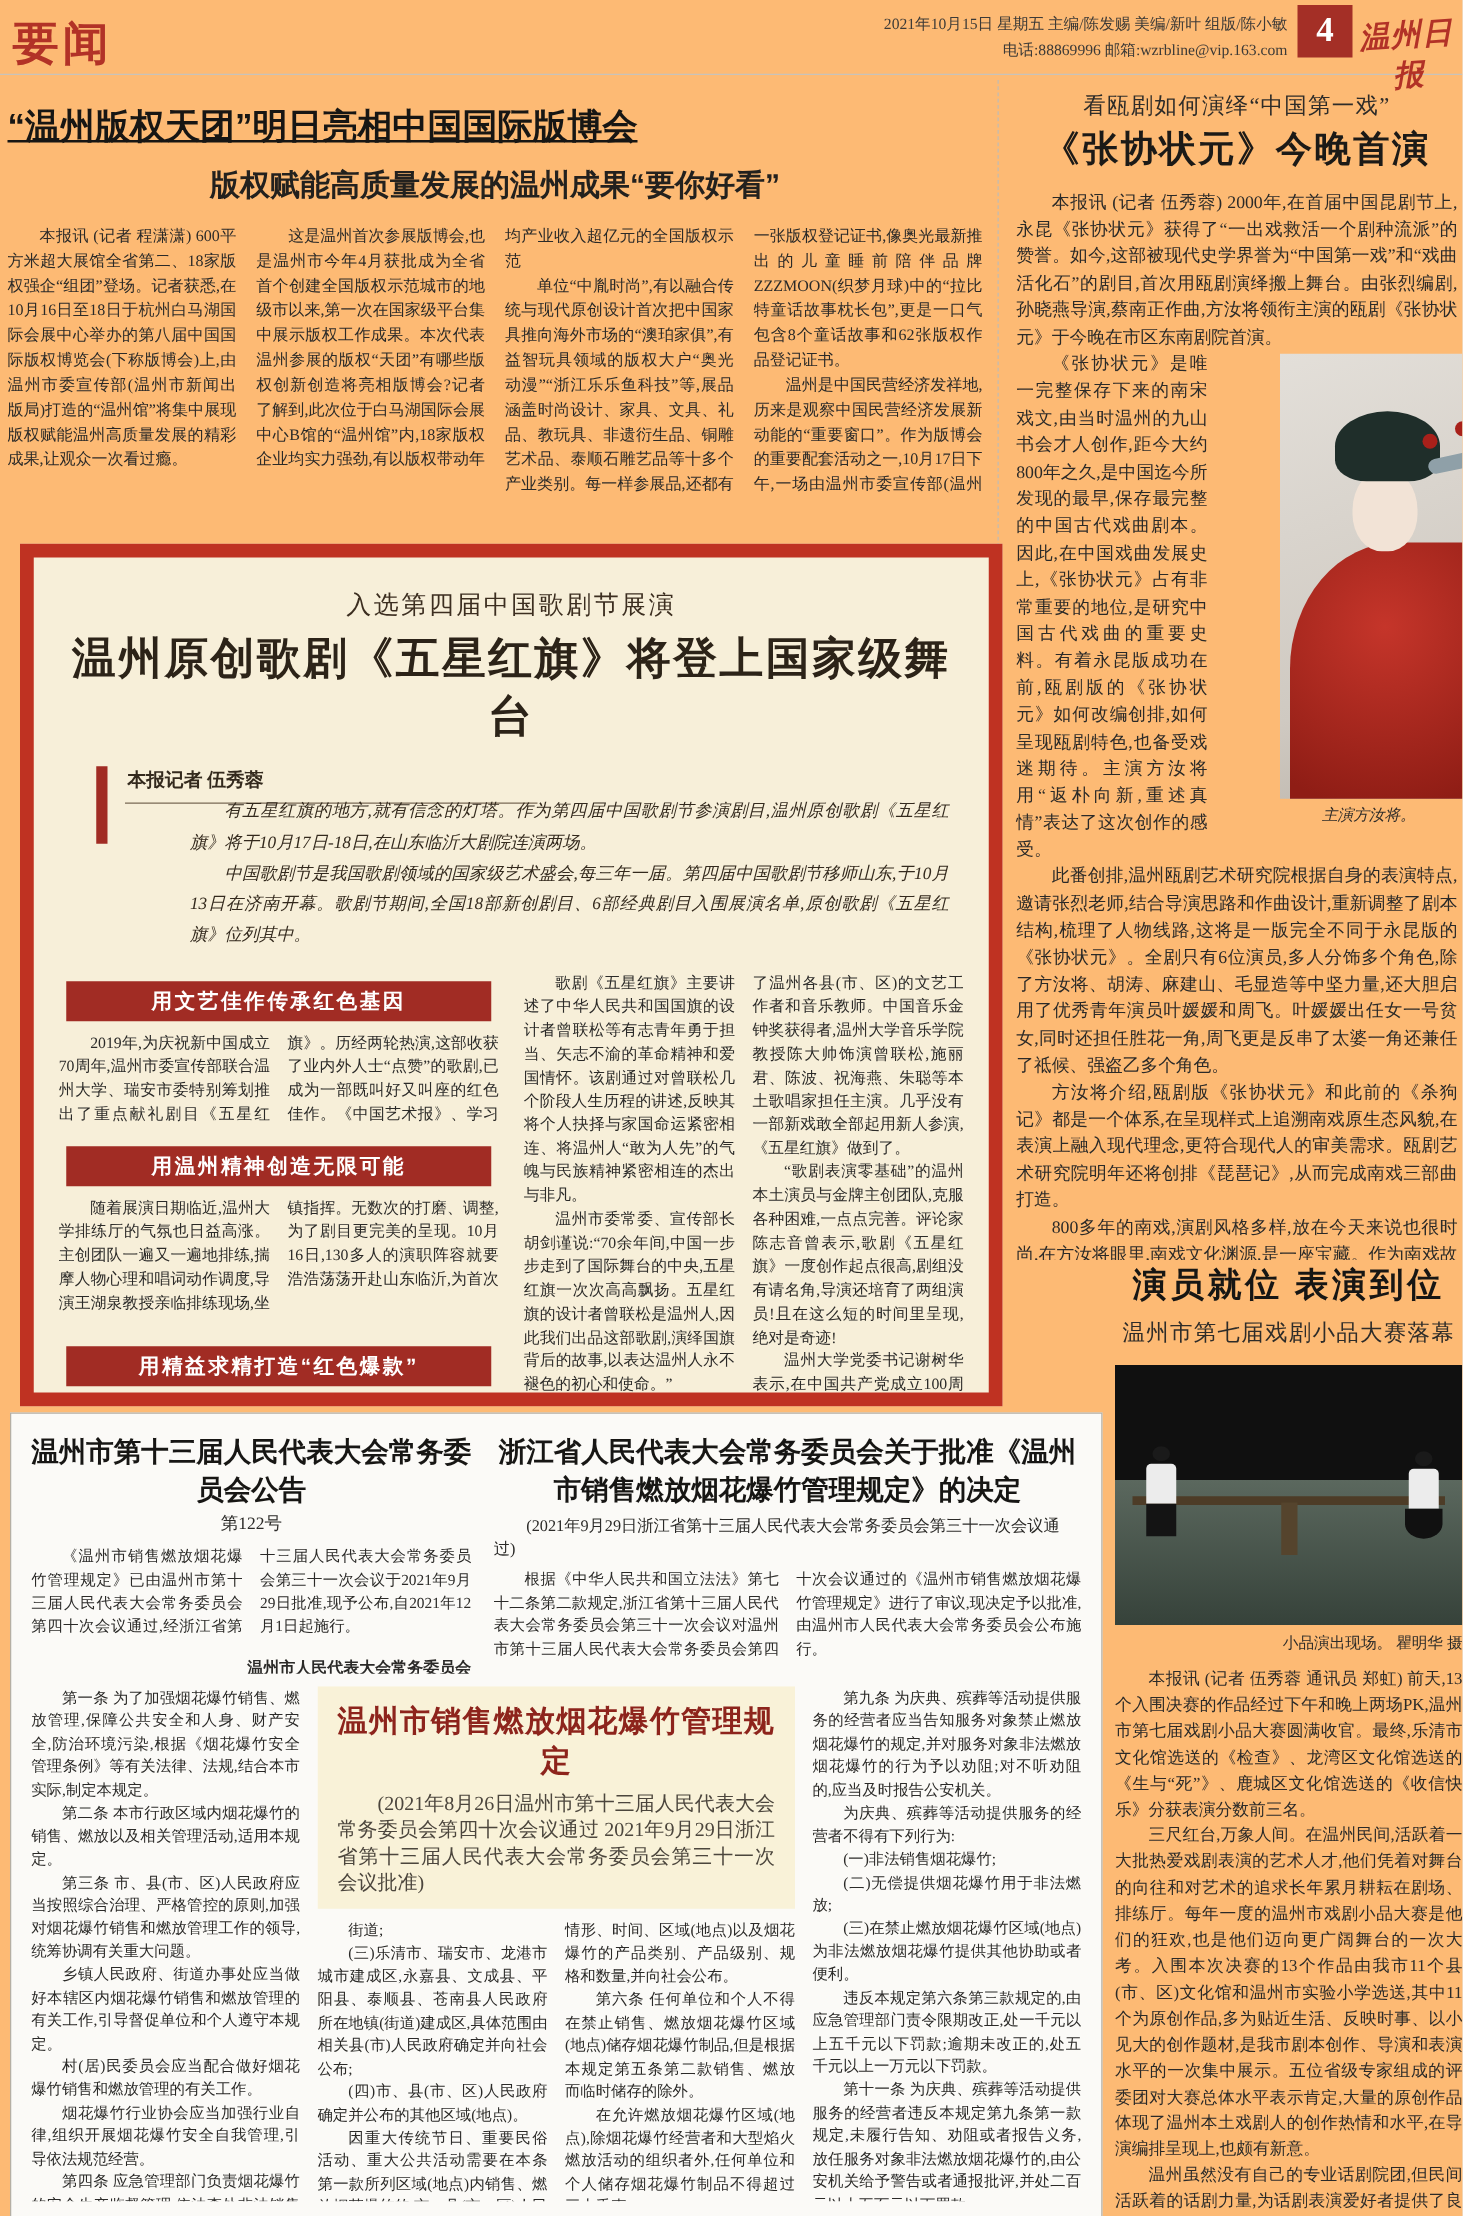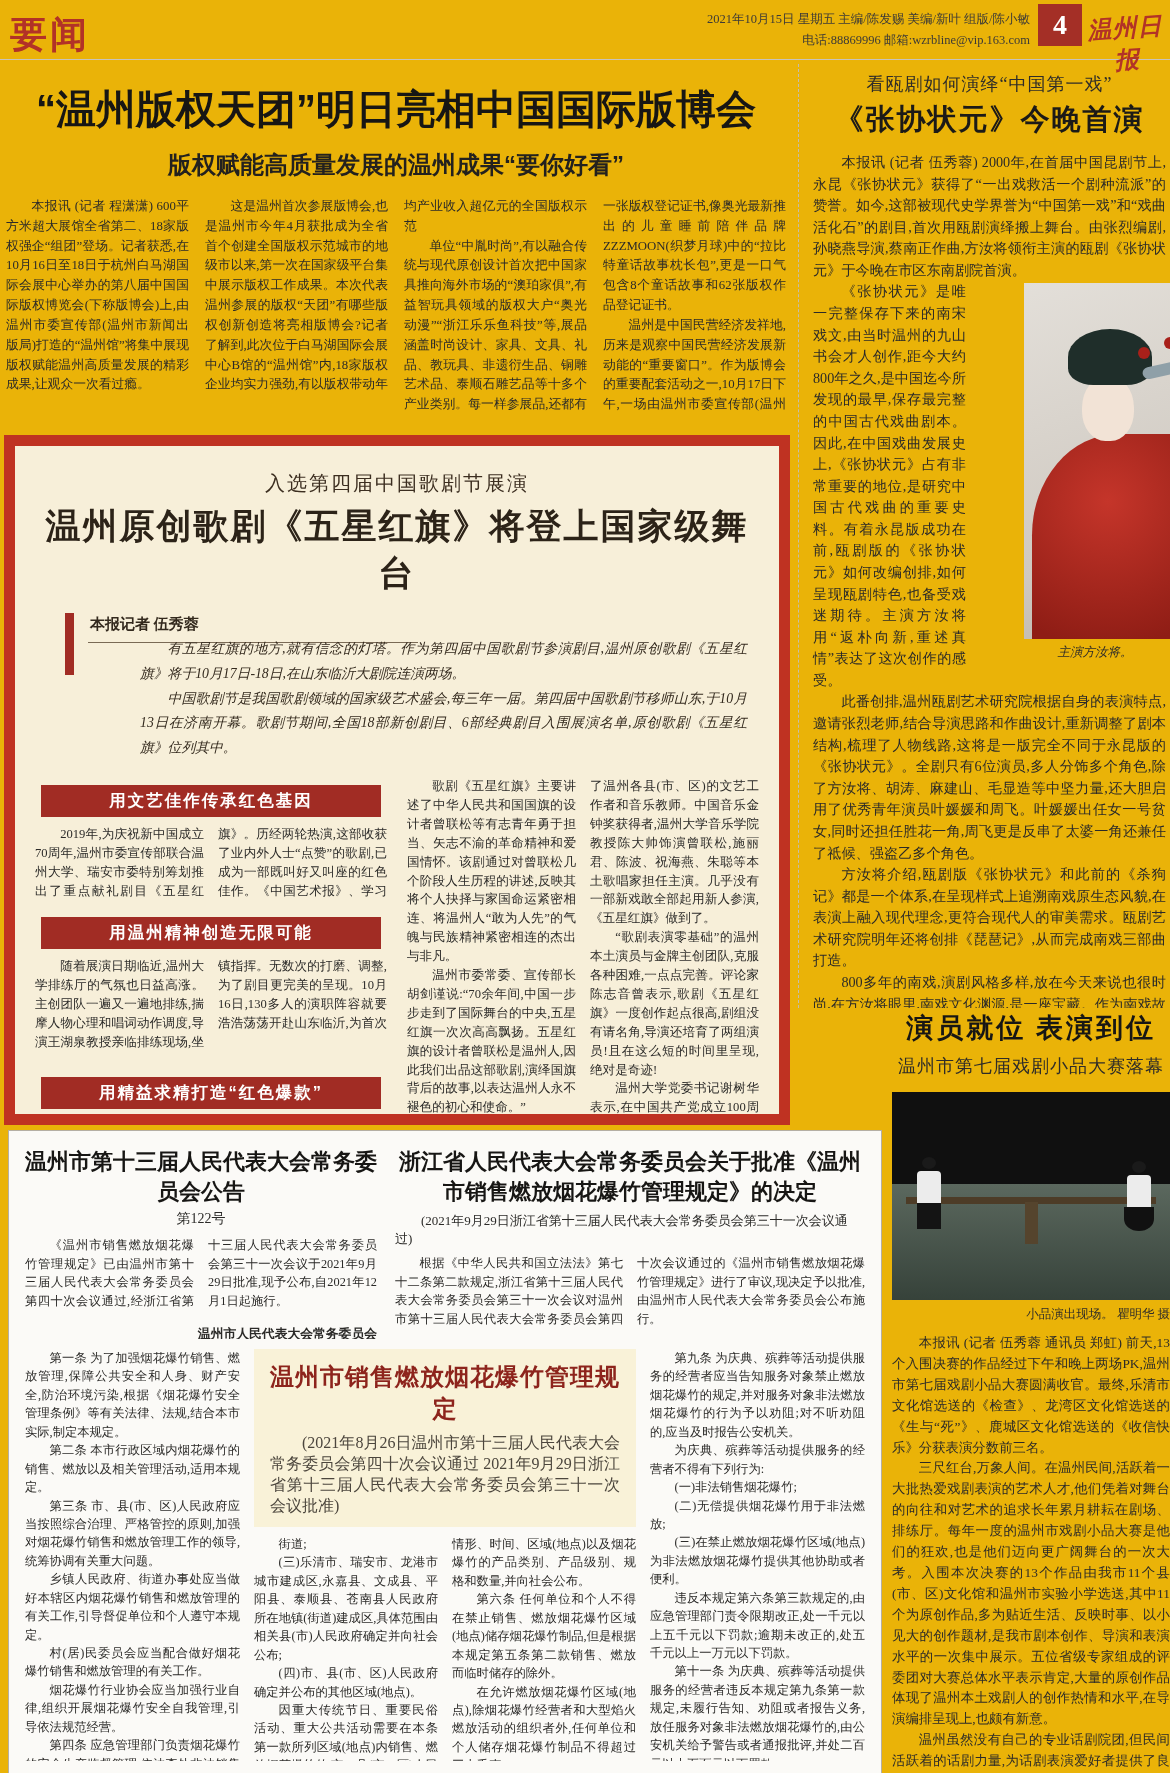--- a/index.html
+++ b/index.html
@@ -1,34 +1,34 @@
 <!DOCTYPE html>
 <html><head>
 <meta charset="utf-8">
 <style>
   * { margin:0; padding:0; box-sizing:border-box; }
   html,body { background:#e9e7e3; }
   .page {
     position:relative; width:1170px; height:1773px; margin:0 auto;
-    background:#eab308; overflow:hidden;
+    background:#fdba74; overflow:hidden;
     font-family:"Liberation Serif","DejaVu Serif",serif; color:#2b2a28;
   }
   
   .masthead { position:absolute; top:0; left:0; width:1170px; height:60px; border-bottom:1px solid #c8c3ba; }
   .section-label { position:absolute; left:10px; top:10px; font-size:37px; font-weight:900; color:#b23227;
     font-family:"Liberation Sans","DejaVu Sans",sans-serif; letter-spacing:3px; }
   .mast-info { position:absolute; right:140px; top:9px; text-align:right; font-size:12.5px; color:#3c3a37; line-height:1.7; white-space:nowrap; }
   .page-badge { position:absolute; right:88px; top:4px; width:44px; height:42px; background:#a42f26; color:#fff;
     font-family:"Liberation Serif",serif; font-size:28px; font-weight:bold; text-align:center; line-height:42px; }
   .paper-logo { position:absolute; right:2px; top:12px; width:84px; text-align:center; color:#b23227;
     font-size:24px; font-weight:bold; font-style:italic; letter-spacing:1px; transform:rotate(-4deg); }
   
   .art-top { position:absolute; left:0; top:64px; width:792px; height:366px; padding:0 6px; overflow:hidden; }
-  .art-top h1 { font-family:"Liberation Sans","DejaVu Sans",sans-serif; font-weight:900; font-size:40px;
-    text-align:center; white-space:nowrap; color:#171614; margin-top:18px; letter-spacing:0; }
+  .art-top h1 { font-family:"Liberation Sans","DejaVu Sans",sans-serif; font-weight:900; font-size:28px;
+    text-align:left; white-space:nowrap; color:#171614; margin-top:18px; letter-spacing:0;text-decoration:underline; }
   .art-top h2 { font-family:"Liberation Sans","DejaVu Sans",sans-serif; font-weight:700; font-size:24px;
     text-align:center; color:#23211e; margin-top:12px; }
   .cols4 { margin-top:16px; height:236px; columns:4; column-gap:16px; column-fill:auto;
     font-size:12.8px; line-height:1.55; text-align:justify; overflow:hidden; }
   .para { text-indent:2em; }
   
   .art-right { position:absolute; left:798px; top:64px; width:372px; height:944px; padding:8px 4px 0 14px;
     border-left:1px dashed #c2bcb1; overflow:hidden; }
   .kicker { text-align:center; font-size:18px; color:#2e2c29; letter-spacing:1px; }
   .art-right .title { text-align:center; font-size:29px; font-weight:900; letter-spacing:2px; margin-top:4px; color:#1c1a17; }
@@ -37,21 +37,21 @@
   .photo-opera { position:relative; width:182px; height:356px; background:linear-gradient(160deg,#e3dfd9,#cfc9c1 70%,#bab3a9); overflow:hidden; }
   .op-robe { position:absolute; bottom:-20px; left:8px; width:190px; height:225px; border-radius:45% 20% 0 0;
     background:radial-gradient(circle at 40% 30%,#c5352a,#8f1d15 75%); }
   .op-face { position:absolute; top:92px; left:58px; width:52px; height:66px; border-radius:50% 50% 45% 45%; background:#f2e3d6; }
   .op-hat { position:absolute; top:46px; left:44px; width:84px; height:56px; border-radius:50% 50% 30% 30%; background:#1f2e2a; }
   .op-pin1,.op-pin2 { position:absolute; width:12px; height:12px; border-radius:50%; background:#a8201a; }
   .op-pin1 { top:18px; left:70px; } .op-pin2 { top:8px; left:96px; }
   .op-feather { position:absolute; top:78px; left:118px; width:70px; height:12px; background:#8fa0a8; border-radius:6px; transform:rotate(-12deg); }
   .photo-caption { margin-top:4px; font-size:12.5px; font-style:italic; text-align:center; color:#2e2c29; }
   
-  .feature { position:absolute; left:4px; top:435px; width:786px; height:690px; background:#f7efd9;
+  .feature { position:absolute; left:16px; top:435px; width:786px; height:690px; background:#f7efd9;
     border:11px solid #bf3222; overflow:hidden; padding:14px 20px; }
   .feature .kicker { font-size:20px; color:#3c2e20; margin-top:10px; letter-spacing:2px; }
   .feature .title { text-align:center; font-size:35px; font-weight:900; color:#2c2318; letter-spacing:2px; margin-top:6px; }
   .byline-row { display:flex; align-items:flex-start; margin:16px 0 0 30px; }
   .red-bar { width:9px; height:62px; background:#a12c24; margin-right:14px; flex:none; }
   .byline { font-size:15px; font-weight:bold; color:#33291d; padding:2px 0 8px 2px; border-bottom:1px solid #7a6a55; width:330px; }
   .intro { margin:-38px 12px 0 105px; font-style:italic; font-size:13.8px; line-height:1.8; color:#33291d; text-align:justify; }
   .feature-body { display:flex; gap:20px; margin-top:16px; height:392px; overflow:hidden; }
   .fb-left { width:50%; }
   .fb-right { width:50%; columns:2; column-gap:14px; column-fill:auto; height:392px;

